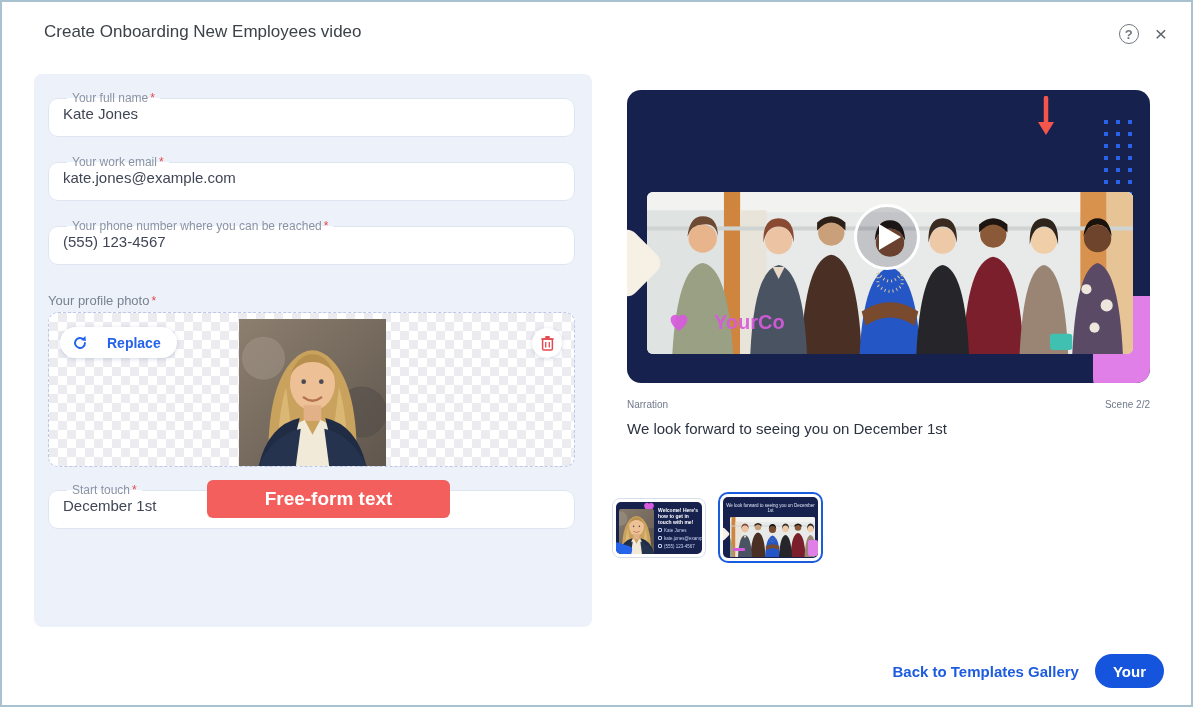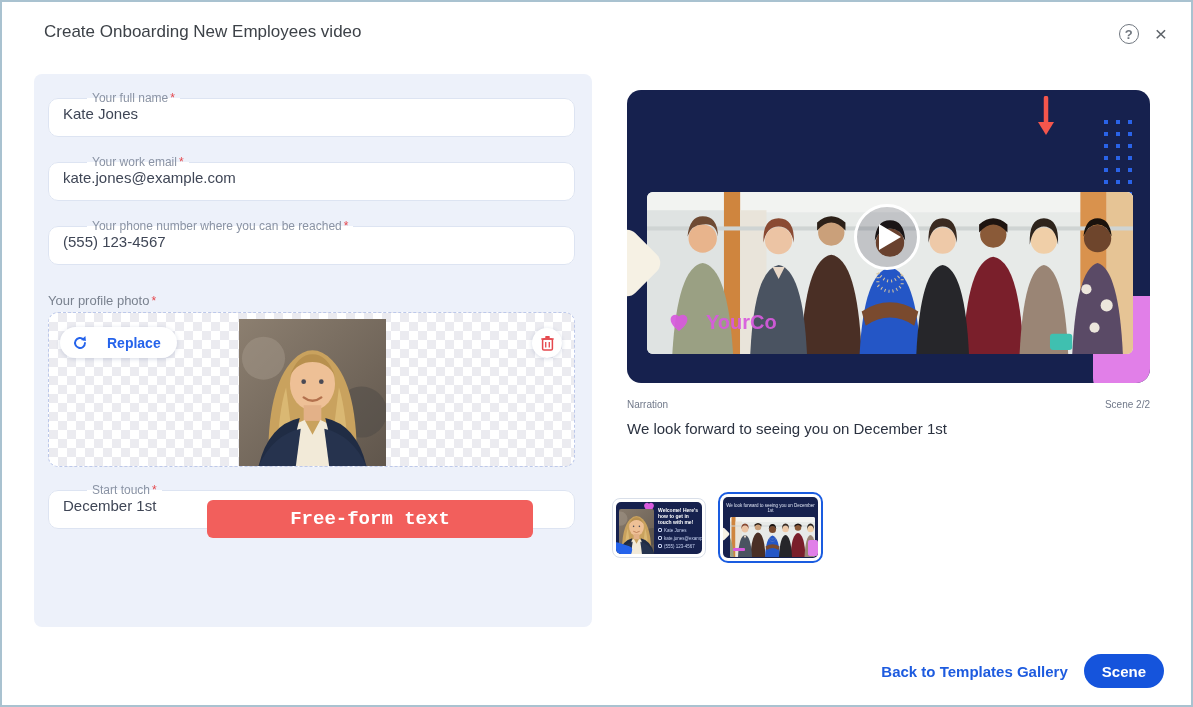--- a/index.html
+++ b/index.html
@@ -15,59 +15,59 @@
   .hdr-title { position:absolute; left:30px; top:20px; font-size:17px; font-weight:400; color:#3d4248;margin-left:12px; }
   .hdr-actions { position:absolute; right:24px; top:22px; display:flex; gap:16px; align-items:center; }
   .help-btn { width:20px; height:20px; border:1.6px solid #70777f; border-radius:50%; color:#70777f;
     font-size:13px; font-weight:700; display:flex; align-items:center; justify-content:center; cursor:pointer; }
   .close-btn { font-size:21px; color:#5d6369; line-height:20px; cursor:pointer; }
 
   
   .form-panel { position:absolute; left:32px; top:72px; width:558px; height:553px; background:#edf1fa; border-radius:8px; }
   fieldset.tf { position:absolute; left:14px; width:527px; height:45px; background:#fff;
     border:1px solid #dde4f2; border-radius:10px; padding:0 14px; min-inline-size:0; }
-  fieldset.tf legend { font-size:12px; color:#8a93a4; padding:0 5px; margin-left:24px; line-height:1; }
+  fieldset.tf legend { font-size:12px; color:#8a93a4; padding:0 5px; margin-left:4px; line-height:1; }
   .tf .val { font-size:15px; color:#3f4656; margin-top:1px; }
   .req { color:#e5484d; margin-left:2px; font-size:12px; }
   .tf1 { top:18px; } .tf2 { top:82px; } .tf3 { top:146px; } .tf-date { top:410px; }
 
   .photo-label { position:absolute; left:14px; top:219px; font-size:13px; color:#7a828f; }
   .photo-box { position:absolute; left:14px; top:238px; width:527px; height:155px;
     border:1.5px dashed #bcc8ea; border-radius:10px;
     background-image: conic-gradient(#ebebf0 25%, #ffffff 25% 50%, #ebebf0 50% 75%, #ffffff 75%);
     background-size:18px 18px; }
   .replace-btn { position:absolute; left:11px; top:14px; height:31px; padding:0 16px 0 12px;
     background:#fff; border-radius:16px; box-shadow:0 1px 4px rgba(40,60,120,.18);
     display:flex; align-items:center; gap:19px; cursor:pointer; }
   .replace-btn span { color:#2563eb; font-weight:700; font-size:14px; }
   .portrait-wrap { position:absolute; left:190px; top:6px; width:147px; height:147px; overflow:hidden; }
   .trash-btn { position:absolute; right:12px; top:15px; width:30px; height:30px; border-radius:50%;
     background:#fff; box-shadow:0 1px 4px rgba(40,60,120,.18); display:flex; align-items:center; justify-content:center; cursor:pointer; }
 
-  .freeform-badge { position:absolute; left:173px; top:426px; width:326px; height:38px; z-index:5;
+  .freeform-badge { position:absolute; left:173px; top:406px; width:243px; height:38px; z-index:5;
     background:#f25f5c; border-radius:6px; display:flex; align-items:center; justify-content:center;
-    color:#fff; font-size:19px; font-weight:700;font-family:Liberation Mono, monospace; }
+    color:#fff; font-size:19px; font-weight:700; }
 
   
   .video-preview { position:absolute; left:625px; top:88px; width:523px; height:293px;
     background:#16214e; border-radius:14px; overflow:hidden; }
   .vp-headline { position:absolute; left:8px; right:46px; top:128px; text-align:center;
     color:#eef1f8; font-size:20px; letter-spacing:.3px; }
   .vp-arrow { position:absolute; left:408px; top:6px; }
   .vp-dots { position:absolute; right:14px; top:26px; width:36px; height:84px;
     background-image: radial-gradient(#2a63e8 2.2px, transparent 2.5px); background-size:12px 12px; }
   .vp-pink { position:absolute; left:466px; top:206px; width:74px; height:100px; background:#e17fe8; border-radius:18px; }
   .vp-photo { position:absolute; left:20px; top:102px; width:486px; height:162px; border-radius:6px; overflow:hidden; }
   .vp-diamond { position:absolute; left:-27px; top:146px; width:54px; height:54px; background:#f6f1e4;
     border-radius:12px; transform:rotate(45deg); z-index:3; }
   .vp-play { position:absolute; left:227px; top:114px; width:66px; height:66px; border:3px solid #fff;
     border-radius:50%; background:rgba(25,30,50,.18); z-index:4; display:flex; align-items:center; justify-content:center; cursor:pointer; }
   .vp-play i { display:block; width:0; height:0; border-top:13px solid transparent; border-bottom:13px solid transparent;
     border-left:22px solid #fff; margin-left:6px; }
-  .vp-logo { position:absolute; left:40px; top:220px; z-index:4; display:flex; align-items:center; gap:15px; opacity:.92; }
+  .vp-logo { position:absolute; left:40px; top:220px; z-index:4; display:flex; align-items:center; gap:23px; opacity:.92; }
   .vp-logo span { color:#d85ade; font-size:20px; font-weight:700; }
 
   .narration-row { position:absolute; left:625px; top:397px; width:523px; display:flex; justify-content:space-between; }
   .narr-label, .scene-label { font-size:10px; color:#71798a; }
   .narr-text { position:absolute; left:625px; top:418px; width:523px; font-size:15px; color:#2b3240; }
 
   
   .thumbs { position:absolute; left:610px; top:490px; display:flex; gap:12px; align-items:center; }
   .thumb1 { width:94px; height:60px; background:#fff; border:1px solid #d9dfe9; border-radius:8px; padding:3px; cursor:pointer; }
   .thumb2 { width:105px; height:71px; background:#fff; border:2px solid #1a5ce0; border-radius:10px; padding:3px; cursor:pointer; }
@@ -296,14 +296,14 @@
       </div>
       <div class="t2-diamond"></div>
       <div class="t2-pink"></div>
       <div class="t2-logo"></div>
     </div>
   </div>
 </div>
 
 <div class="footer">
   <span class="back-link">Back to Templates Gallery</span>
-  <button class="next-btn">Scene</button>
+  <button class="next-btn">Your</button>
 </div>
 
 </body></html>

